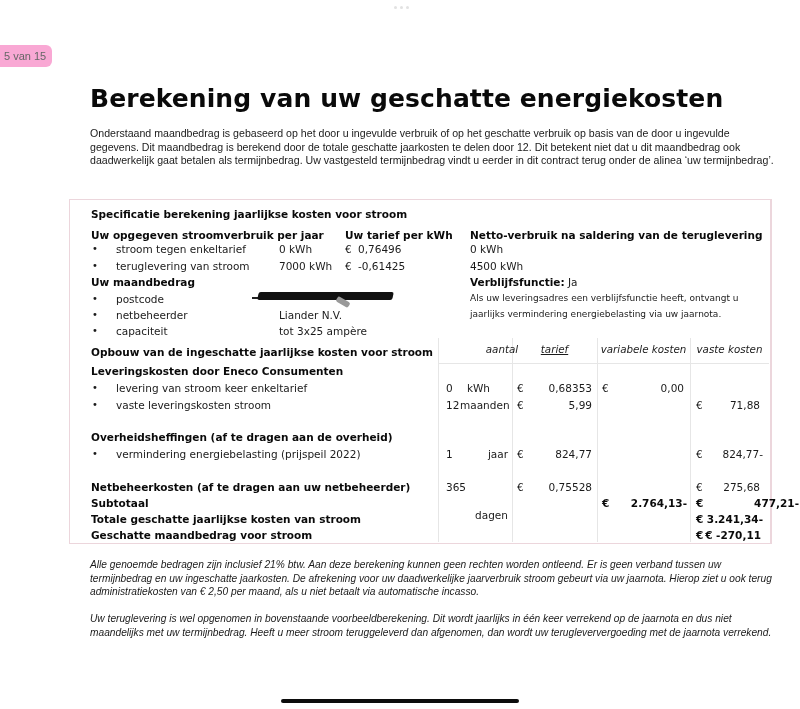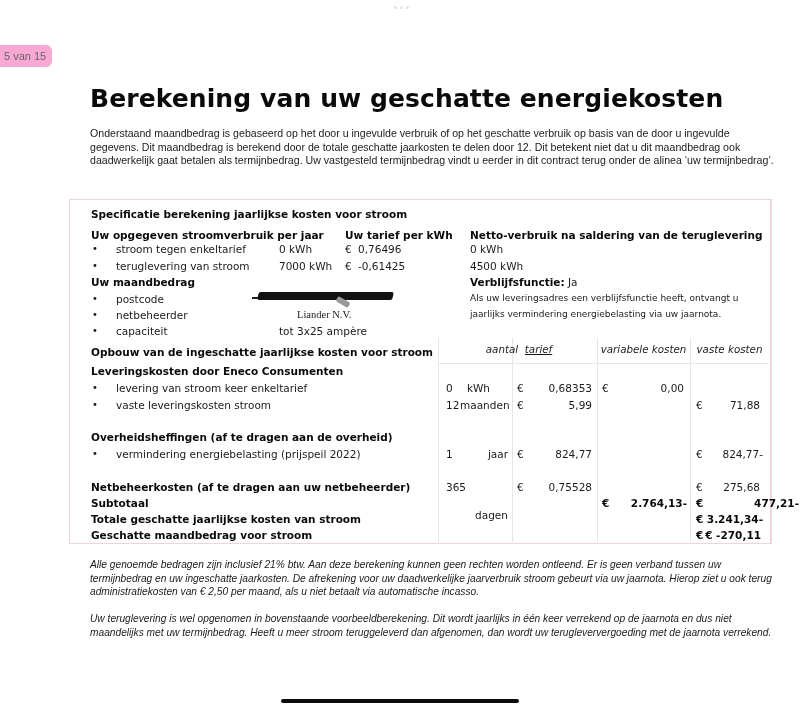--- a/index.html
+++ b/index.html
@@ -100,36 +100,36 @@
 
 <div class="bullet" style="left:92px;top:293px;">•</div>
 <div class="t" style="left:116px;top:293px;">postcode</div>
 <div class="redact2"></div>
 <div class="redact"></div>
 <div class="redact-tail"></div>
 <div class="t small" style="left:470px;top:293px;">Als uw leveringsadres een verblijfsfunctie heeft, ontvangt u</div>
 
 <div class="bullet" style="left:92px;top:309px;">•</div>
 <div class="t" style="left:116px;top:309px;">netbeheerder</div>
-<div class="t" style="left:297px;top:309px;font-family:Liberation Serif, serif;">Liander N.V.</div>
+<div class="t" style="left:279px;top:309px;">Liander N.V.</div>
 <div class="t small" style="left:470px;top:309px;">jaarlijks vermindering energiebelasting via uw jaarnota.</div>
 
 <div class="bullet" style="left:92px;top:325px;">•</div>
 <div class="t" style="left:116px;top:325px;">capaciteit</div>
 <div class="t" style="left:279px;top:325px;">tot 3x25 ampère</div>
 
 <div class="vline" style="left:438px;top:338px;height:204px;"></div>
 <div class="vline" style="left:512px;top:338px;height:204px;"></div>
 <div class="vline" style="left:597px;top:338px;height:204px;"></div>
 <div class="vline" style="left:690px;top:338px;height:204px;"></div>
 <div class="hline" style="left:438px;top:363px;width:331px;"></div>
 
 <div class="t b" style="left:91px;top:346px;">Opbouw van de ingeschatte jaarlijkse kosten voor stroom</div>
 <div class="colhead" style="left:438px;top:343px;width:74px;padding-left:27px;">aantal</div>
-<div class="colhead" style="left:496px;top:343px;width:85px;text-decoration:underline;">tarief</div>
+<div class="colhead" style="left:512px;top:343px;width:85px;text-decoration:underline;">tarief</div>
 <div class="colhead" style="left:597px;top:343px;width:93px;">variabele kosten</div>
 <div class="colhead" style="left:690px;top:343px;width:79px;">vaste kosten</div>
 
 <div class="t b" style="left:91px;top:365px;">Leveringskosten door Eneco Consumenten</div>
 
 <div class="bullet" style="left:92px;top:382px;">•</div>
 <div class="t" style="left:116px;top:382px;">levering van stroom keer enkeltarief</div>
 <div class="t" style="left:446px;top:382px;">0</div>
 <div class="t r" style="left:442px;top:382px;width:48px;">kWh</div>
 <div class="t" style="left:517px;top:382px;">€</div>

